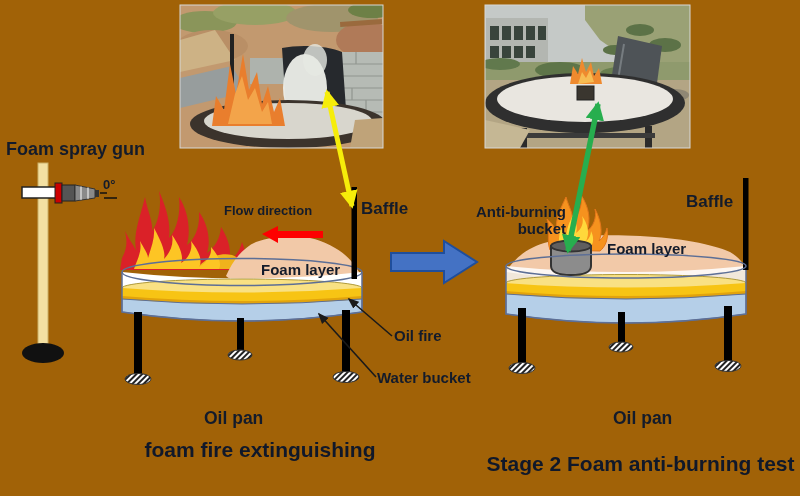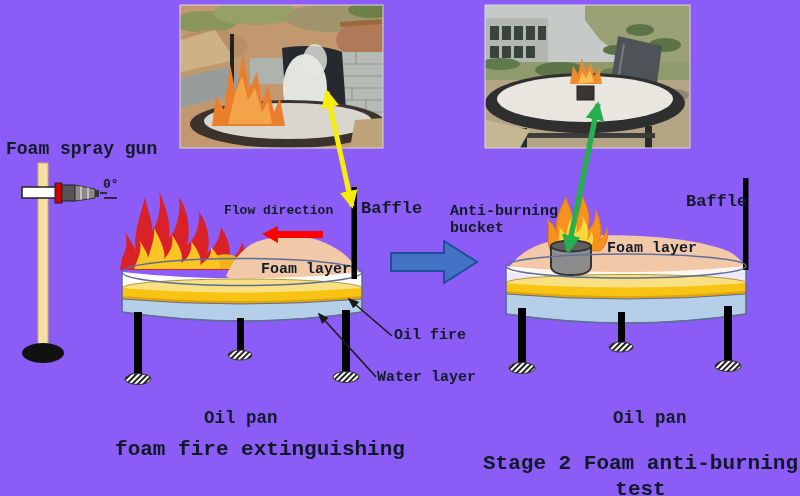--- a/index.html
+++ b/index.html
@@ -1,24 +1,24 @@
 <!DOCTYPE html>
 <html><head>
 <meta charset="utf-8">
 <style>
   html,body{margin:0;padding:0;background:#fff;}
-  #canvas{position:relative;width:800px;height:496px;background:#8b5cf6;overflow:hidden;
-          font-family:Liberation Mono, monospace;}
+  #canvas{position:relative;width:800px;height:496px;background:#a16207;overflow:hidden;
+          font-family:Liberation Sans, sans-serif;}
   #scene{position:absolute;left:0;top:0;}
   .lbl{position:absolute;font-weight:bold;color:#131b2b;white-space:nowrap;line-height:1.05;}
   .lbl.small{font-size:15px;}
   .lbl.mid{font-size:17px;margin-top:16px;}
   .lbl.big{font-size:17.5px;margin-top:20px;}
   .caption{position:absolute;font-weight:bold;color:#10182a;font-size:21px;text-align:center;line-height:26px;}
-  .wrap{white-space:normal;text-align:left;}
+  .wrap{white-space:normal;text-align:right;}
 </style>
 </head>
 <body>
 
 <div id="canvas">
 
 <svg id="scene" width="800" height="496" viewBox="0 0 800 496">
   <defs>
     <clipPath id="clipPhoto1">
           <rect x="180" y="5" width="203" height="143"></rect>
@@ -220,21 +220,21 @@
   <line x1="598" y1="104" x2="568" y2="251" stroke="#27ae4e" stroke-width="5.5" marker-start="url(#mGreen)" marker-end="url(#mGreen)"></line>
 </svg>
 
 <div class="lbl" style="left:6px;top:140px;font-size:18px;">Foam spray gun</div>
 <div class="lbl" style="left:103px;top:178px;font-size:13px;">0°</div>
 
 <div class="lbl" style="left:224px;top:204px;font-size:13px;">Flow direction</div>
 <div class="lbl mid" style="left:361px;top:184px;">Baffle</div>
 <div class="lbl small" style="left:261px;top:262px;">Foam layer</div>
 <div class="lbl small" style="left:394px;top:328px;">Oil fire</div>
-<div class="lbl small" style="left:377px;top:370px;">Water layer</div>
+<div class="lbl small" style="left:377px;top:370px;">Water bucket</div>
 <div class="lbl big" style="left:204px;top:389px;">Oil pan</div>
 
 <div class="lbl small wrap" style="left:450px;top:203px;width:116px;white-space:normal;line-height:17px;">Anti-burning bucket</div>
 <div class="lbl mid" style="left:686px;top:177px;">Baffle</div>
 <div class="lbl small" style="left:607px;top:241px;">Foam layer</div>
 <div class="lbl big" style="left:613px;top:389px;">Oil pan</div>
 
 <div class="caption" style="left:90px;top:437px;width:340px;">
   <div>foam fire extinguishing</div>
 </div>

